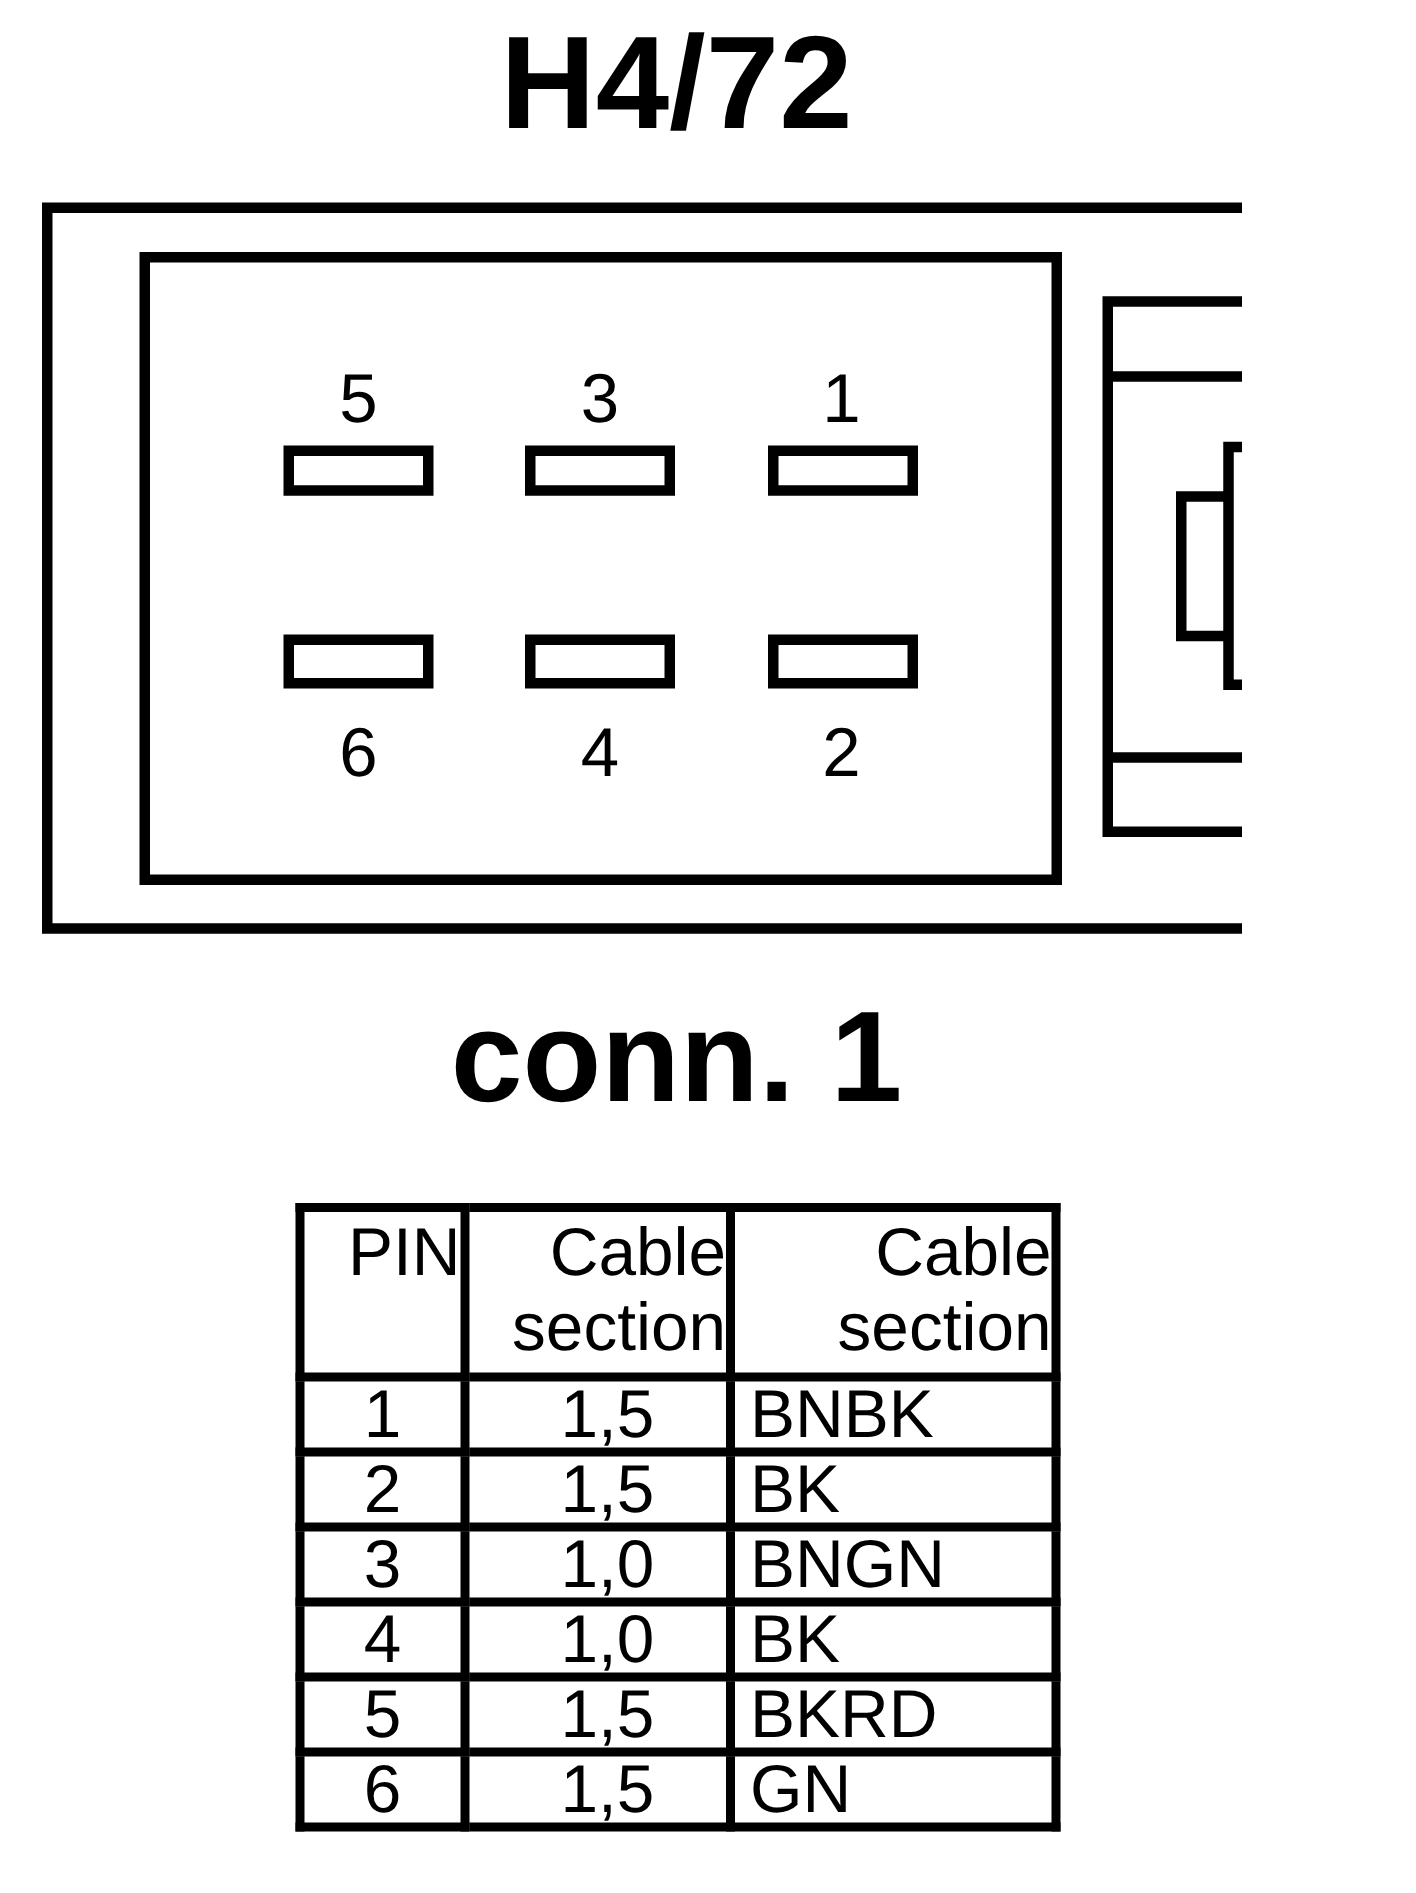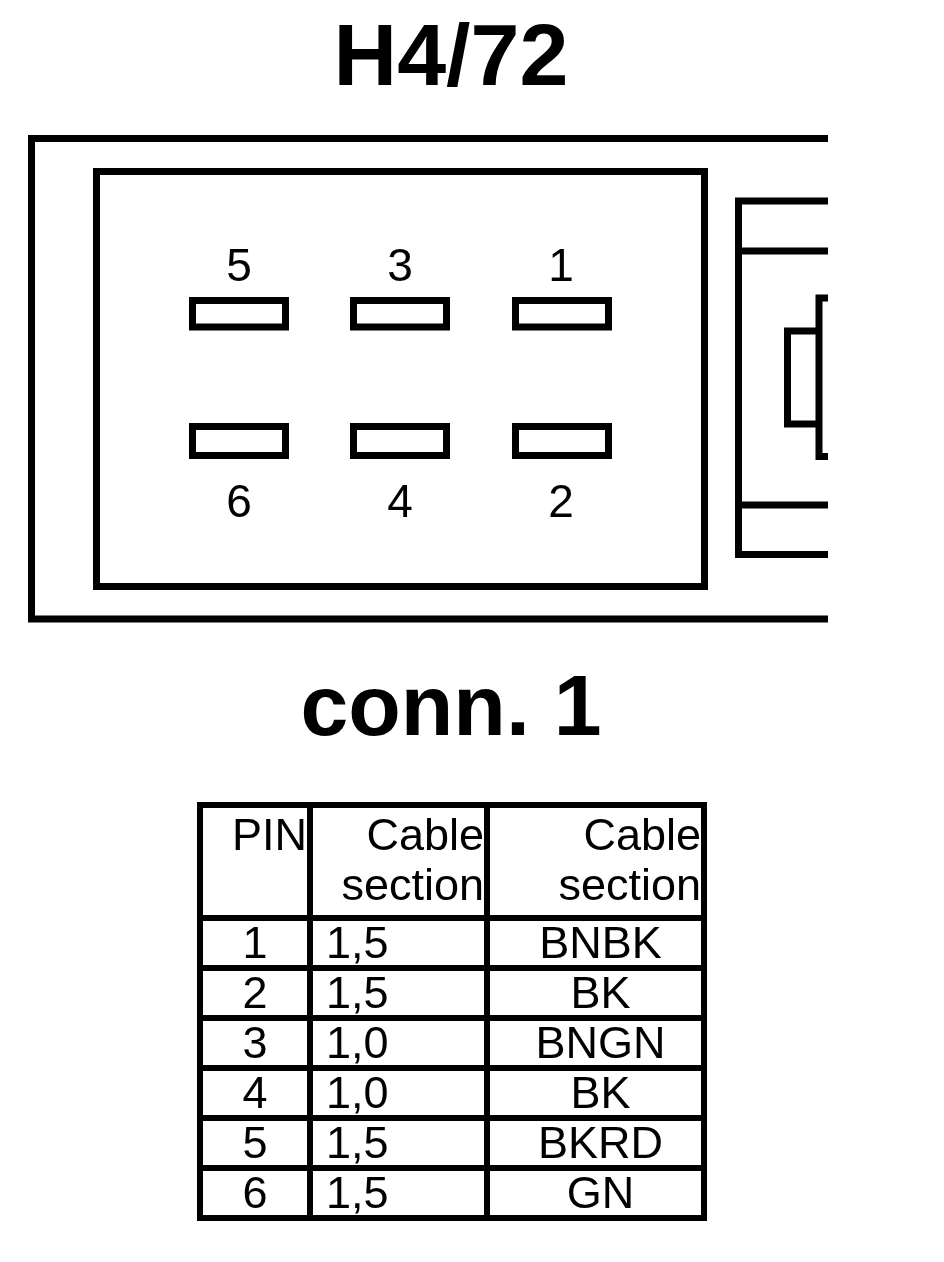--- a/index.html
+++ b/index.html
@@ -79,22 +79,22 @@
     text-align: right;
     height: 105px;
     padding-top: 2px;
   }
   .pin-table td {
     height: 44px;
     line-height: 44px;
     vertical-align: middle;
   }
   .pin-table td.c-pin   { text-align: center; }
-  .pin-table td.c-cross { text-align: left; padding-left: 13px; }
-  .pin-table td.c-color { text-align: center; padding-left: 10px; }
+  .pin-table td.c-cross { text-align: center; padding-left: 13px; }
+  .pin-table td.c-color { text-align: left; padding-left: 10px; }
 </style>
 </head>
 <body>
 
 <div class="page">
 
   <div class="title-main">H4/72</div>
 
   <svg class="connector-svg" width="944" height="660" viewBox="0 0 944 660">
 

